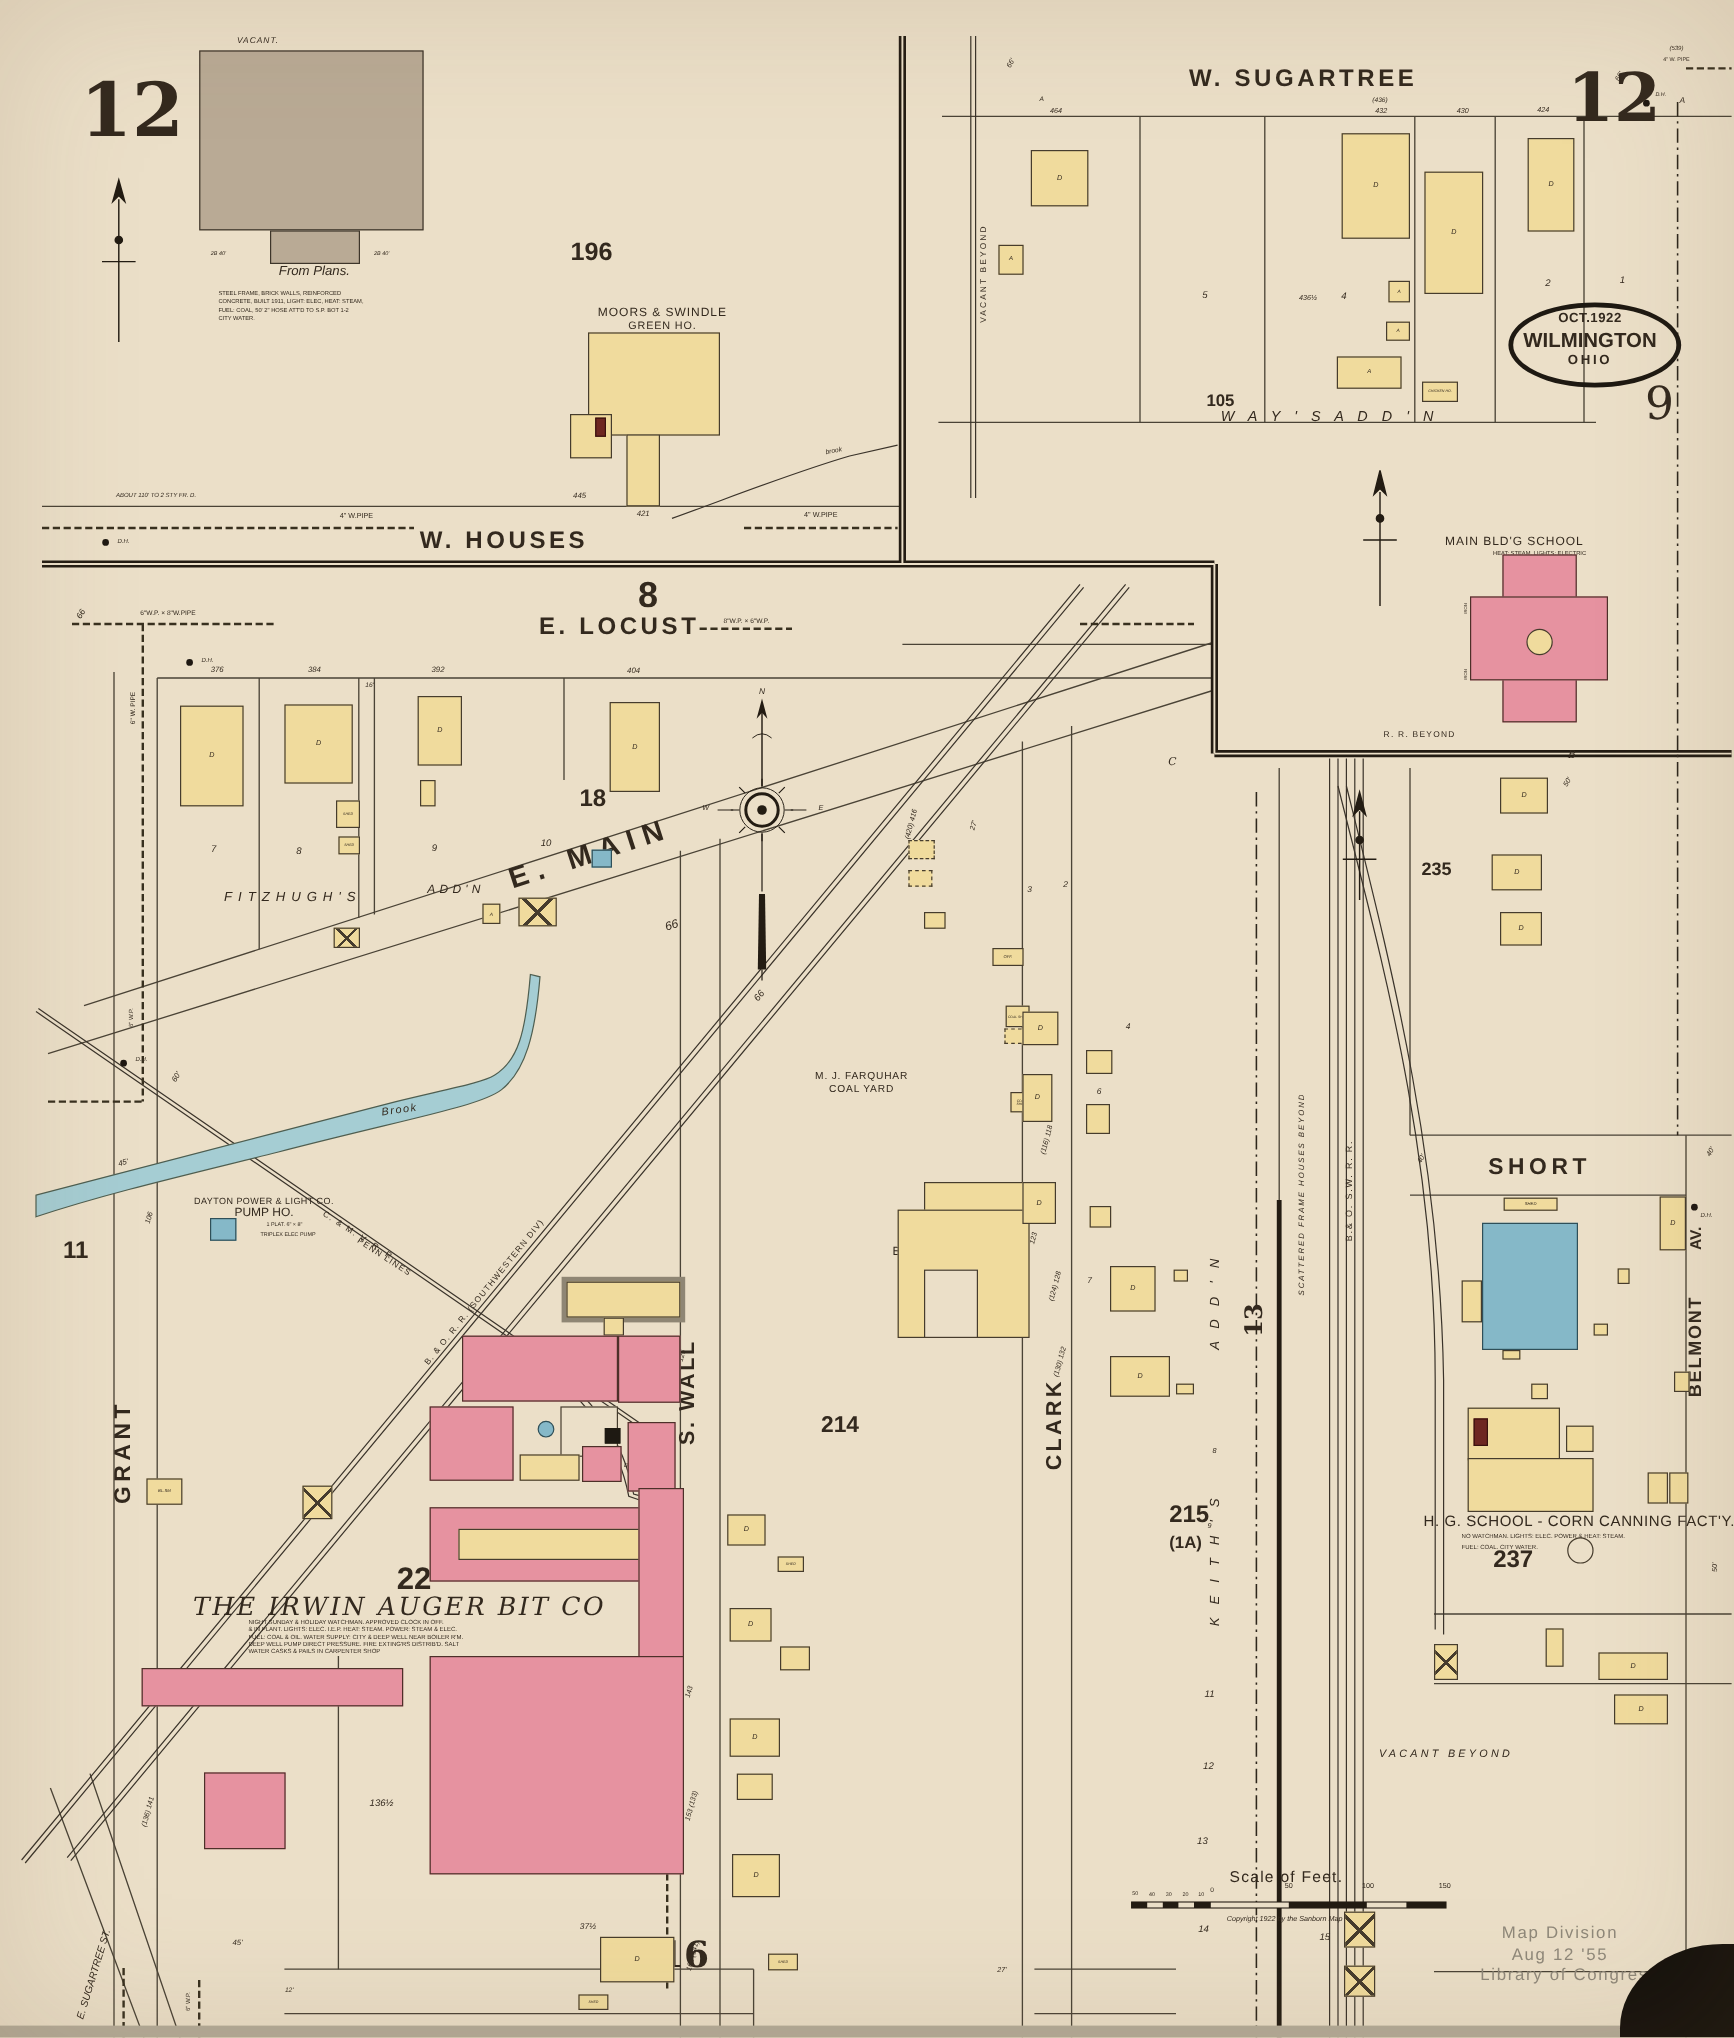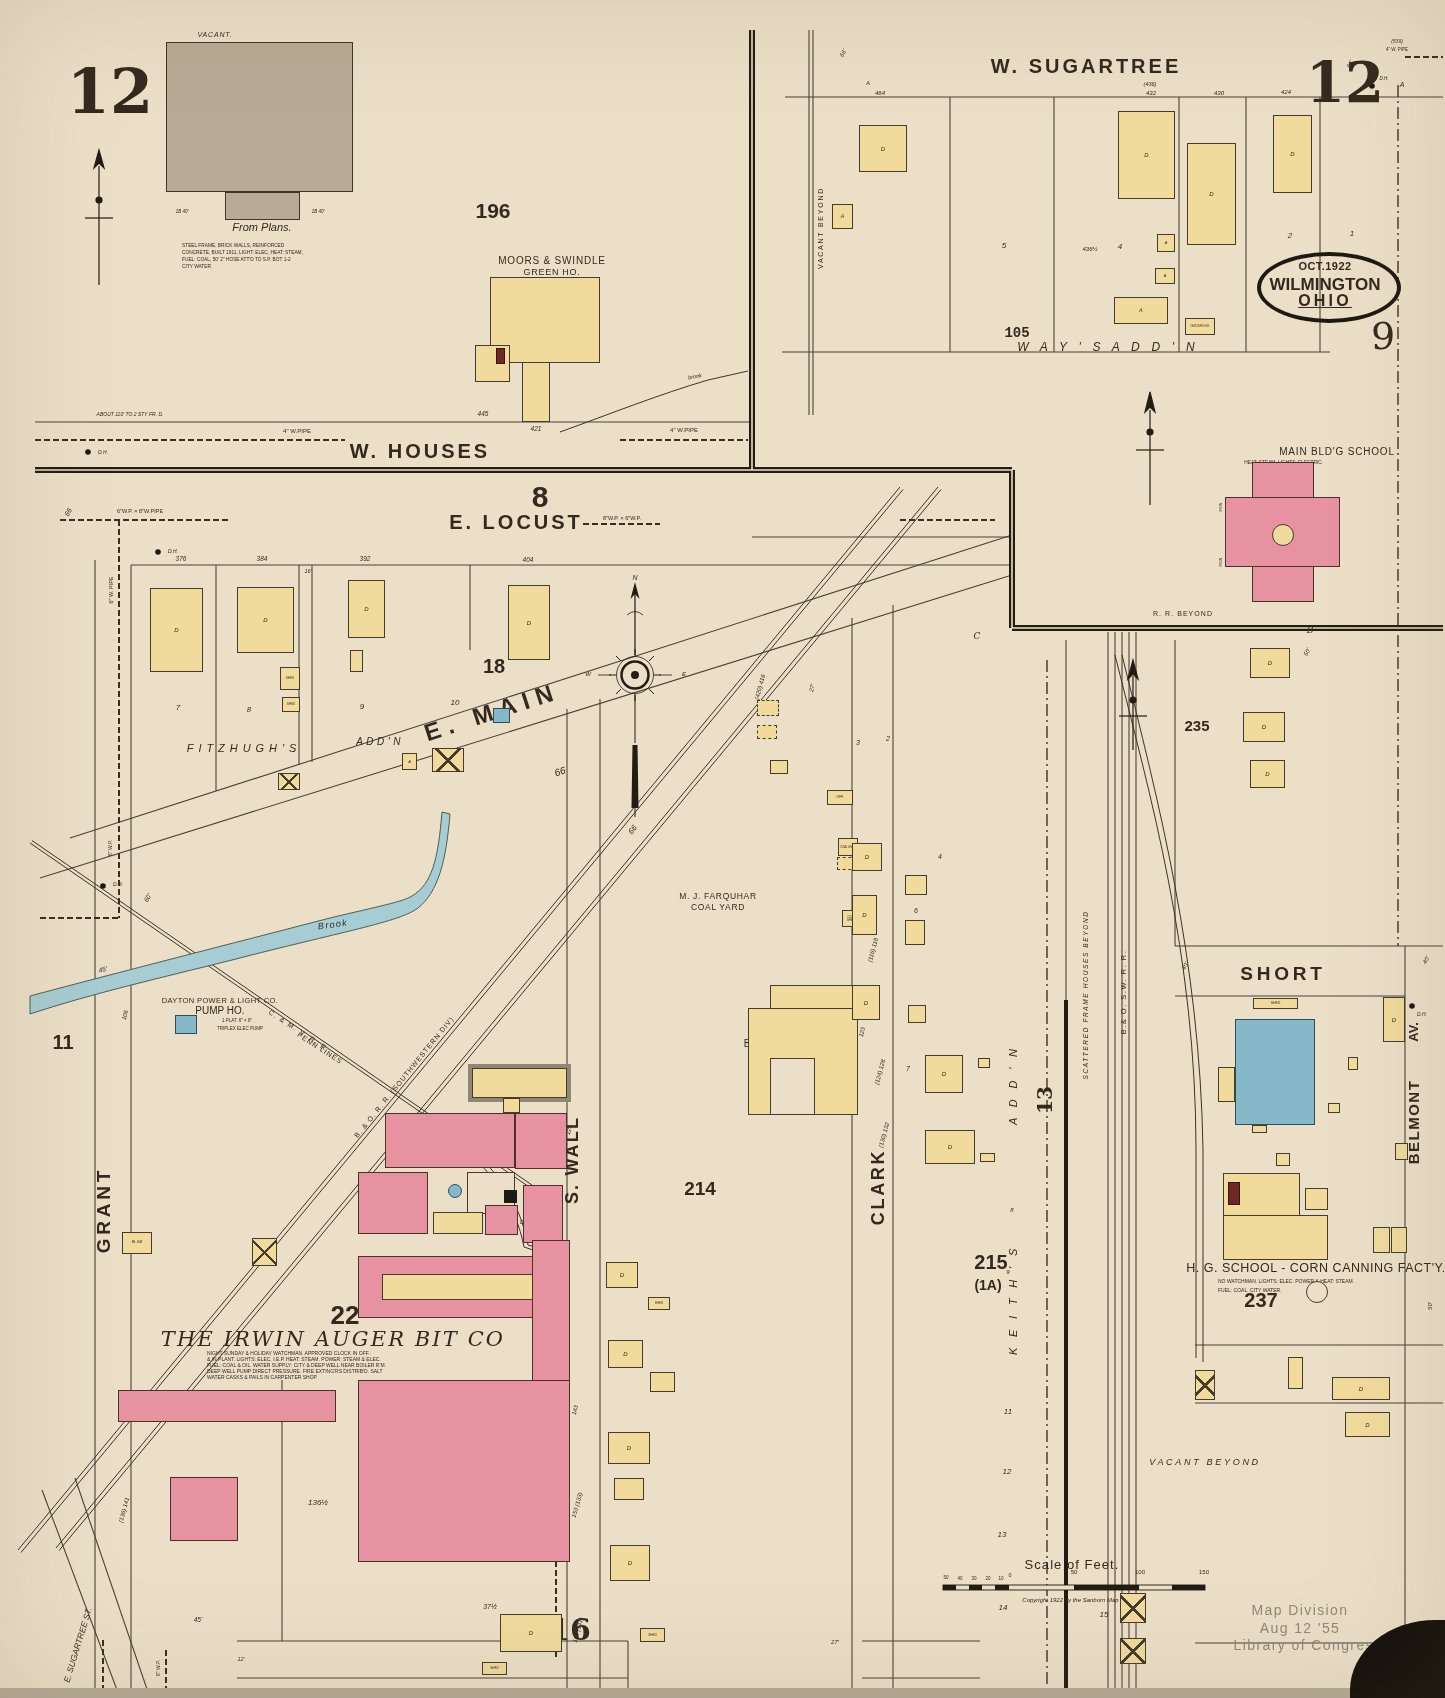--- a/index.html
+++ b/index.html
@@ -189,48 +189,48 @@
       <div class="lbl i" style="left: 528px; top: 560px; font-size: 6.5px; transform: translate(-50%, -50%);">404</div>
       <div class="lbl i" style="left: 308px; top: 572px; font-size: 5.5px; transform: translate(-50%, -50%);">16'</div>
       <div class="lbl i" style="left: 178px; top: 708px; font-size: 8px; transform: translate(-50%, -50%);">7</div>
       <div class="lbl i" style="left: 249px; top: 710px; font-size: 8px; transform: translate(-50%, -50%);">8</div>
       <div class="lbl i" style="left: 362px; top: 707px; font-size: 8px; transform: translate(-50%, -50%);">9</div>
       <div class="lbl i" style="left: 455px; top: 703px; font-size: 8px; transform: translate(-50%, -50%);">10</div>
       <div class="lbl i" style="left: 244px; top: 748px; font-size: 11px; letter-spacing: 0.45em; transform: translate(-50%, -50%);">FITZHUGH'S</div>
       <div class="lbl i" style="left: 380px; top: 742px; font-size: 10px; letter-spacing: 0.35em; transform: translate(-50%, -50%);">ADD'N</div>
       <div class="lbl b" style="left: 494px; top: 666px; font-size: 20px; transform: translate(-50%, -50%);">18</div>
       <div class="lbl i" style="left: 1108px; top: 347px; font-size: 12px; letter-spacing: 0.35em; transform: translate(-50%, -50%);">W A Y ' S     A D D ' N</div>
-      <div class="lbl b" style="left: 1017px; top: 333px; font-size: 14px; transform: translate(-50%, -50%); font-family: Liberation Mono, monospace;">105</div>
+      <div class="lbl b" style="left: 1017px; top: 333px; font-size: 14px; transform: translate(-50%, -50%);">105</div>
       <div class="lbl b" style="left: 1086px; top: 66px; font-size: 20px; letter-spacing: 0.15em; transform: translate(-50%, -50%);">W. SUGARTREE</div>
       <div class="lbl i" style="left: 880px; top: 93px; font-size: 6px; transform: translate(-50%, -50%);">464</div>
       <div class="lbl i" style="left: 868px; top: 84px; font-size: 5.5px; transform: translate(-50%, -50%);">A</div>
       <div class="lbl i" style="left: 1150px; top: 85px; font-size: 5.5px; transform: translate(-50%, -50%);">(436)</div>
       <div class="lbl i" style="left: 1151px; top: 93px; font-size: 6px; transform: translate(-50%, -50%);">432</div>
       <div class="lbl i" style="left: 1219px; top: 93px; font-size: 6px; transform: translate(-50%, -50%);">430</div>
       <div class="lbl i" style="left: 1286px; top: 92px; font-size: 6px; transform: translate(-50%, -50%);">424</div>
       <div class="lbl i" style="left: 1004px; top: 246px; font-size: 8px; transform: translate(-50%, -50%);">5</div>
       <div class="lbl i" style="left: 1090px; top: 249px; font-size: 6px; transform: translate(-50%, -50%);">436½</div>
       <div class="lbl i" style="left: 1120px; top: 247px; font-size: 8px; transform: translate(-50%, -50%);">4</div>
       <div class="lbl i" style="left: 1215px; top: 242px; font-size: 8px; transform: translate(-50%, -50%);">3</div>
       <div class="lbl i" style="left: 1290px; top: 236px; font-size: 8px; transform: translate(-50%, -50%);">2</div>
       <div class="lbl i" style="left: 1352px; top: 234px; font-size: 8px; transform: translate(-50%, -50%);">1</div>
       <div class="lbl i" style="left: 843px; top: 53px; font-size: 6px; transform: translate(-50%, -50%) rotate(-60deg);">66'</div>
       <div class="lbl" style="left: 820px; top: 228px; font-size: 7px; letter-spacing: 0.25em; transform: translate(-50%, -50%) rotate(-90deg);">VACANT BEYOND</div>
       <div class="lbl b" style="left: 1325px; top: 266px; font-size: 11px; letter-spacing: 0.04em; transform: translate(-50%, -50%);">OCT.1922</div>
       <div class="lbl b" style="left: 1325px; top: 284px; font-size: 17px; transform: translate(-50%, -50%);">WILMINGTON</div>
-      <div class="lbl b" style="left: 1325px; top: 301px; font-size: 16px; letter-spacing: 0.2em; transform: translate(-50%, -50%); text-decoration: underline;">OHIO</div>
+      <div class="lbl b" style="left: 1325px; top: 301px; font-size: 11px; letter-spacing: 0.2em; transform: translate(-50%, -50%);">OHIO</div>
       <div class="lbl i" style="left: 1397px; top: 41px; font-size: 5px; transform: translate(-50%, -50%);">(539)</div>
       <div class="lbl" style="left: 1397px; top: 50px; font-size: 4.5px; transform: translate(-50%, -50%);">4" W. PIPE</div>
       <div class="lbl i" style="left: 1350px; top: 64px; font-size: 6px; transform: translate(-50%, -50%) rotate(-60deg);">66'</div>
       <div class="lbl i" style="left: 1384px; top: 79px; font-size: 4.5px; transform: translate(-50%, -50%);">D.H.</div>
       <div class="lbl i" style="left: 1402px; top: 84px; font-size: 7px; transform: translate(-50%, -50%);">A</div>
       <div class="lbl" style="left: 1183px; top: 613px; font-size: 7px; letter-spacing: 0.15em; transform: translate(-50%, -50%);">R. R. BEYOND</div>
       <div class="lbl i serif" style="left: 977px; top: 636px; font-size: 9px; transform: translate(-50%, -50%);">C</div>
       <div class="lbl i serif" style="left: 1310px; top: 630px; font-size: 9px; transform: translate(-50%, -50%);">B</div>
-      <div class="lbl" style="left: 1337px; top: 452px; font-size: 10px; letter-spacing: 0.08em; transform: translate(-50%, -50%); text-align: center;">MAIN BLD'G SCHOOL</div>
+      <div class="lbl" style="left: 1262px; top: 452px; font-size: 10px; letter-spacing: 0.08em; transform: translate(-50%, -50%); text-align: center;">MAIN BLD'G SCHOOL</div>
       <div class="lbl" style="left: 1283px; top: 463px; font-size: 4.8px; transform: translate(-50%, -50%);">HEAT: STEAM, LIGHTS: ELECTRIC</div>
       <div class="lbl" style="left: 1222px; top: 507px; font-size: 3.5px; transform: translate(-50%, -50%) rotate(-90deg);">IRON</div>
       <div class="lbl" style="left: 1222px; top: 562px; font-size: 3.5px; transform: translate(-50%, -50%) rotate(-90deg);">IRON</div>
       <div class="lbl b" style="left: 1197px; top: 725px; font-size: 15px; transform: translate(-50%, -50%);">235</div>
       <div class="lbl i" style="left: 1185px; top: 966px; font-size: 6px; transform: translate(-50%, -50%) rotate(-60deg);">40'</div>
       <div class="lbl i" style="left: 1426px; top: 960px; font-size: 6px; transform: translate(-50%, -50%) rotate(-60deg);">40'</div>
       <div class="lbl i" style="left: 1307px; top: 652px; font-size: 6px; transform: translate(-50%, -50%) rotate(-60deg);">50'</div>
       <div class="lbl b" style="left: 1283px; top: 973px; font-size: 19px; letter-spacing: 0.2em; transform: translate(-50%, -50%);">SHORT</div>
       <div class="lbl b" style="left: 1413px; top: 1122px; font-size: 15px; letter-spacing: 0.1em; transform: translate(-50%, -50%) rotate(-90deg);">BELMONT</div>
       <div class="lbl b" style="left: 1413px; top: 1032px; font-size: 13px; transform: translate(-50%, -50%) rotate(-90deg);">AV.</div>

